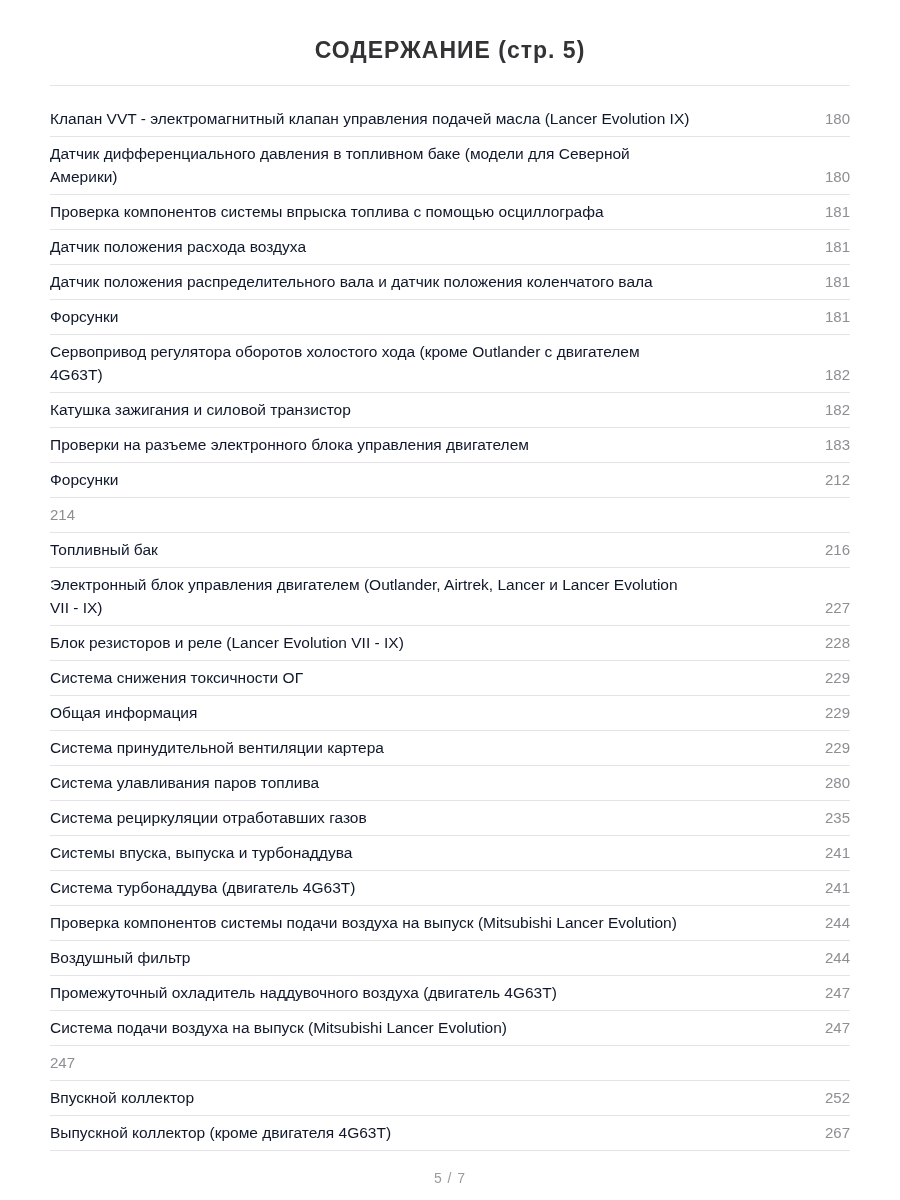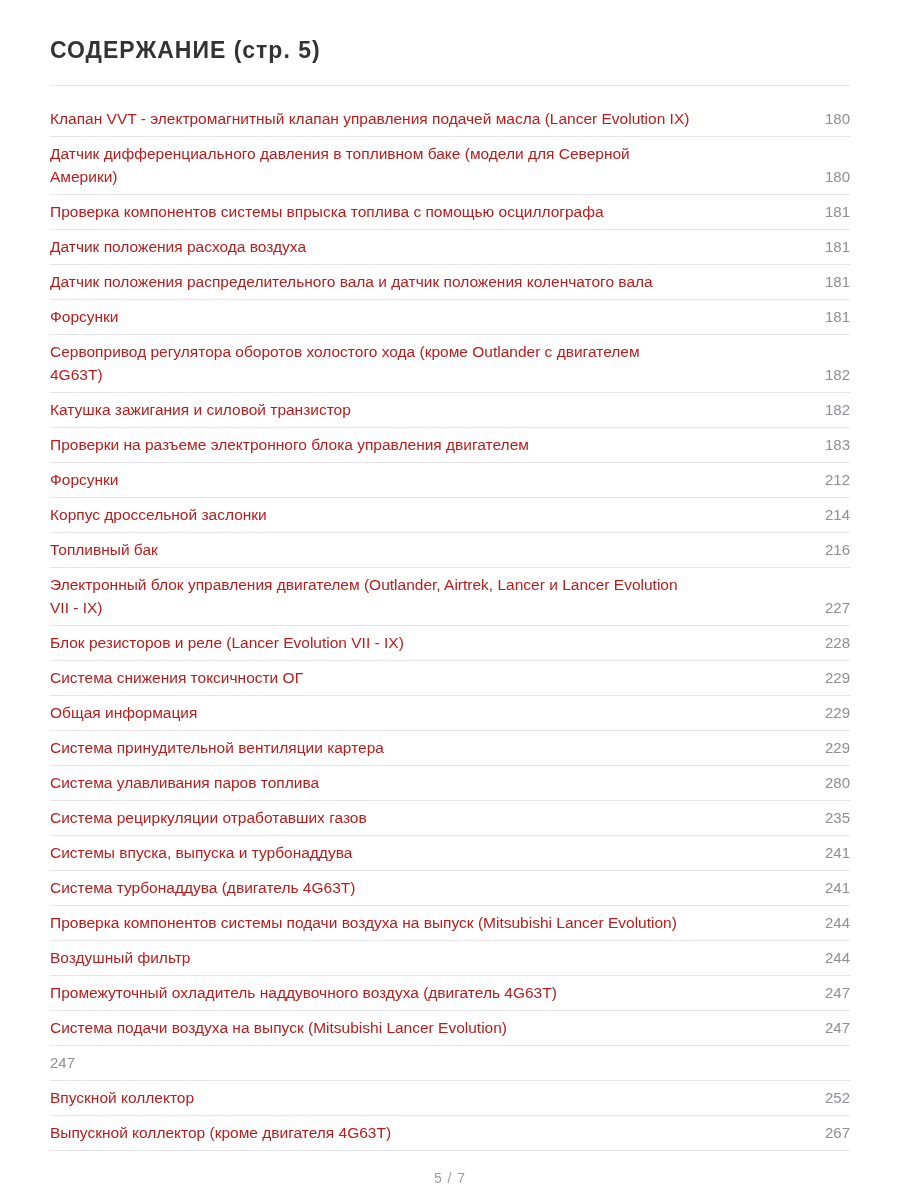--- a/index.html
+++ b/index.html
@@ -12,21 +12,21 @@
     width: 900px;
     height: 1200px;
     box-sizing: border-box;
     padding: 0 50px;
     background: #ffffff;
     overflow: hidden;
   }
   .page-title {
     margin: 0;
     padding-top: 36px;
-    text-align: left;
+    text-align: center;
     font-size: 23px;
     font-weight: 700;
     letter-spacing: 1px;
     color: #333336;
     line-height: 28px;
   }
   .title-rule {
     border: none;
     border-top: 1px solid #e4e4e6;
     margin: 21px 0 0 0;
@@ -39,21 +39,21 @@
     justify-content: space-between;
     align-items: flex-end;
     gap: 14px;
     padding: 5px 0 6px 0;
     border-bottom: 1px solid #e4e4e6;
     cursor: pointer;
   }
   .toc-entry-title {
     font-size: 15.5px;
     line-height: 23px;
-    color: #b91c1c;
+    color: #0f172a;
     white-space: pre-line;
     flex: 1 1 auto;
   }
   .toc-entry-page {
     font-size: 15px;
     line-height: 23px;
     color: #8e8e93;
     white-space: nowrap;
     flex: 0 0 auto;
   }
@@ -111,21 +111,20 @@
   </div>
       <div class="toc-row">
     <span class="toc-entry-title">Проверки на разъеме электронного блока управления двигателем</span>
     <span class="toc-entry-page">183</span>
   </div>
       <div class="toc-row">
     <span class="toc-entry-title">Форсунки</span>
     <span class="toc-entry-page">212</span>
   </div>
       <div class="toc-row">
-    <span class="toc-entry-title">Корпус дроссельной заслонки</span>
     <span class="toc-entry-page">214</span>
   </div>
       <div class="toc-row">
     <span class="toc-entry-title">Топливный бак</span>
     <span class="toc-entry-page">216</span>
   </div>
       <div class="toc-row">
     <span class="toc-entry-title">Электронный блок управления двигателем (Outlander, Airtrek, Lancer и Lancer Evolution
 VII - IX)</span>
     <span class="toc-entry-page">227</span>

